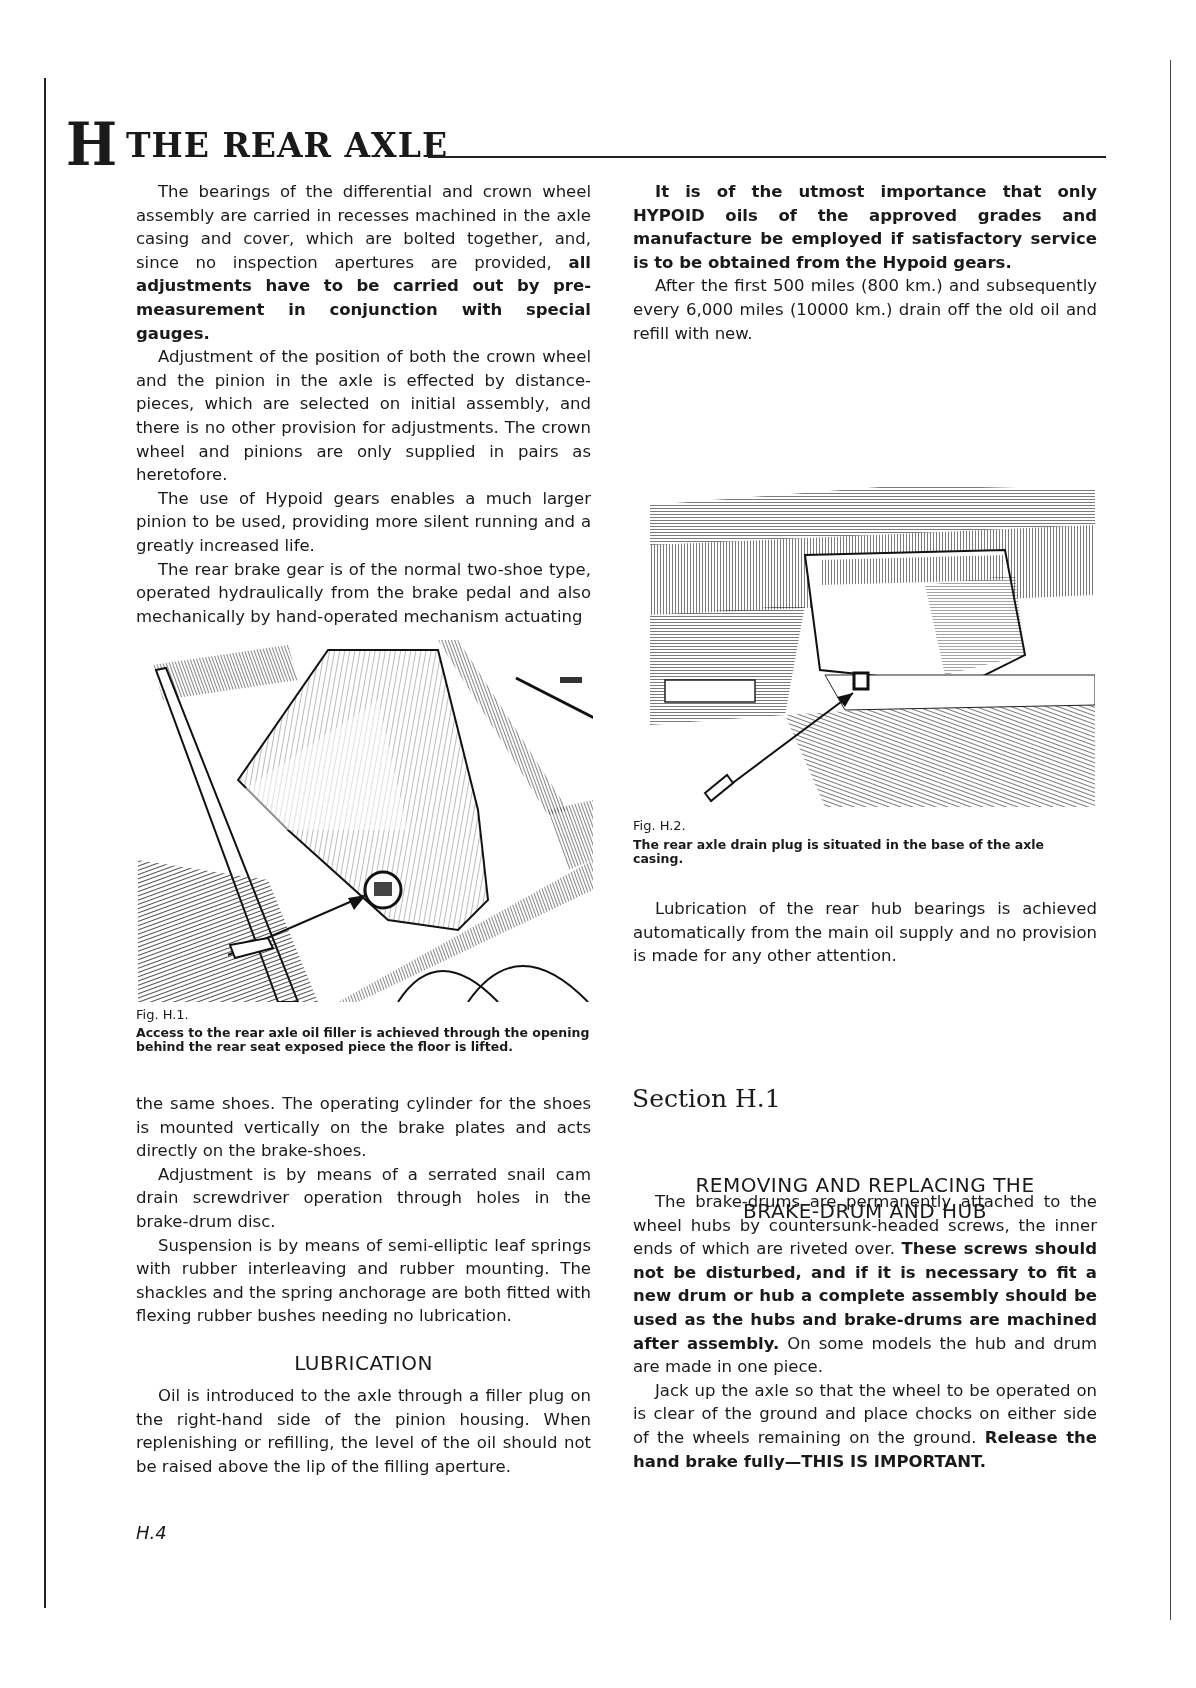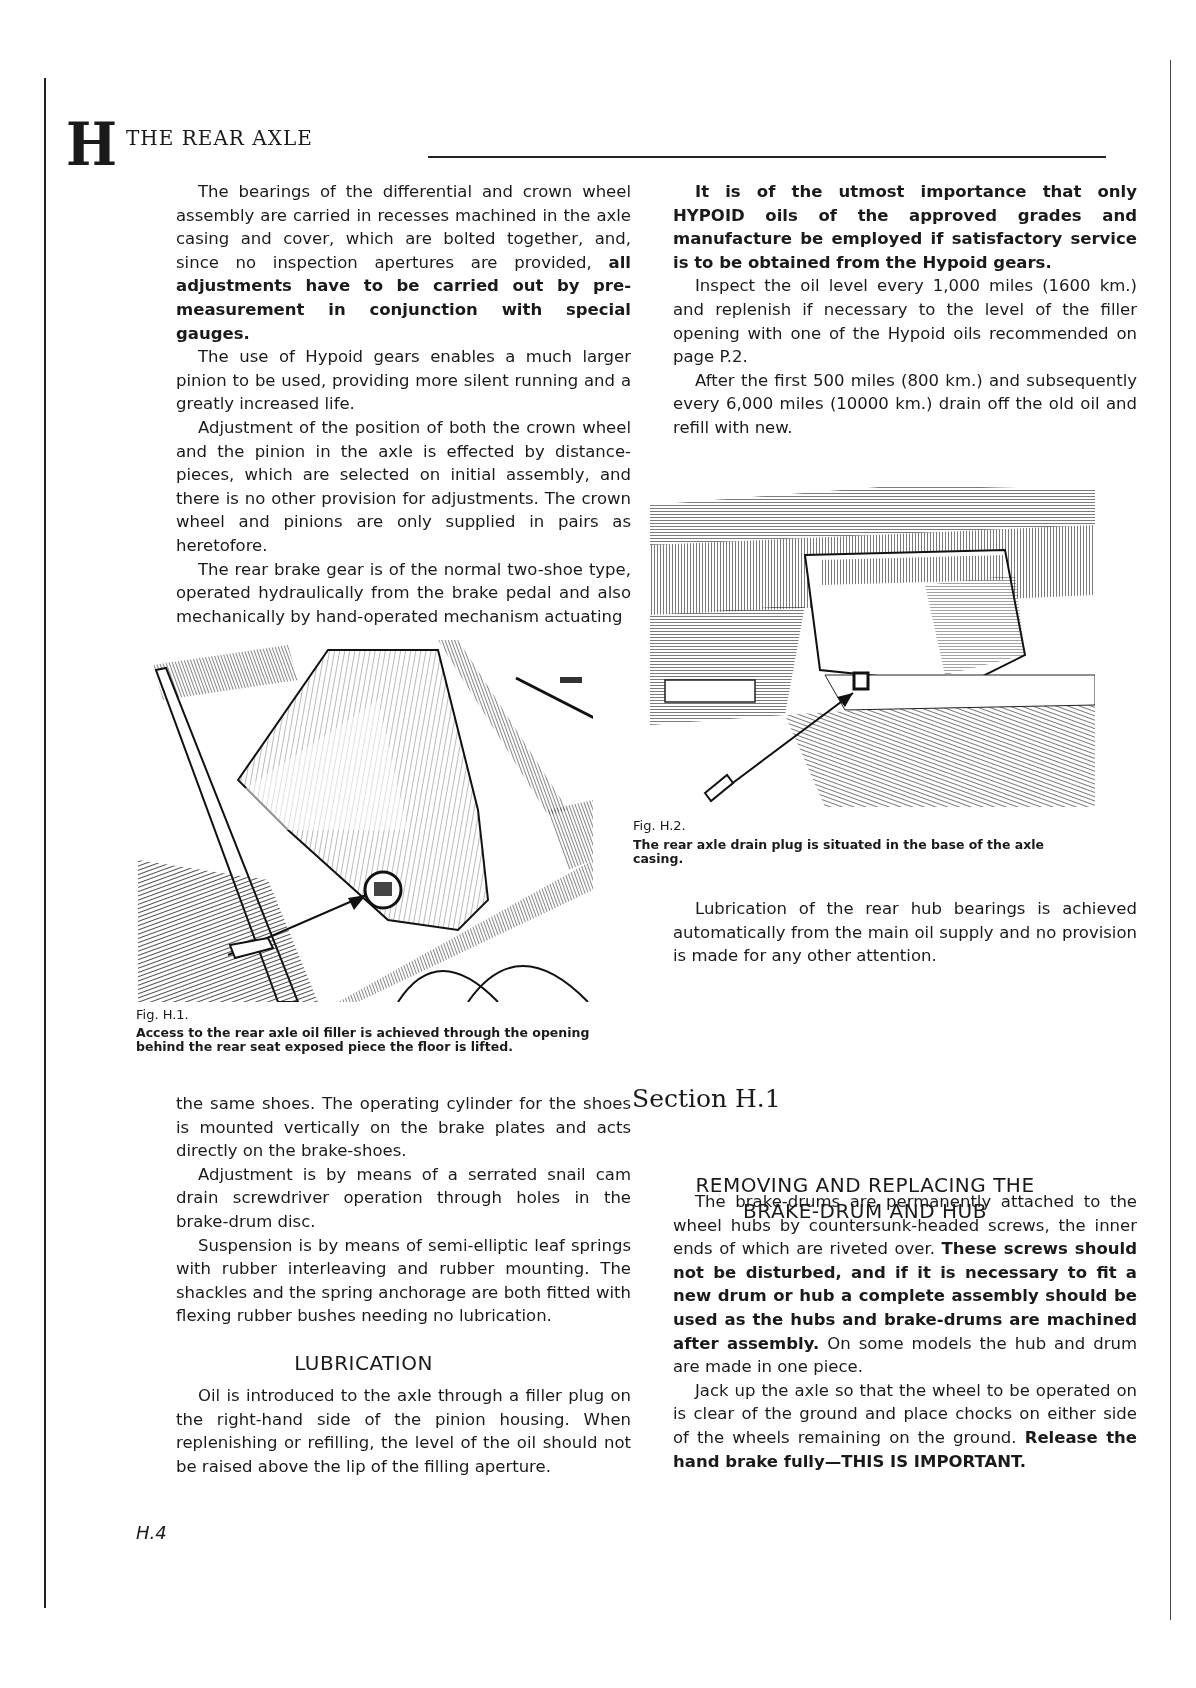--- a/index.html
+++ b/index.html
@@ -9,26 +9,26 @@
   }
   .margin-rule-left { position: absolute; left: 44px; top: 78px; width: 2px; height: 1530px; background: #222; }
   .margin-rule-right { position: absolute; left: 1170px; top: 60px; width: 1px; height: 1560px; background: #444; }
 
   .header { position: absolute; left: 66px; top: 112px; width: 1040px; height: 70px; }
   .big-letter {
     position: absolute; left: 0; top: 2px; font-family: "DejaVu Serif", serif; font-weight: 900;
     font-size: 60px; line-height: 60px; transform: scaleX(0.9); transform-origin: left;
   }
   .title {
-    position: absolute; left: 60px; top: 14px; font-family: "DejaVu Serif", serif; font-weight: 400;
-    font-size: 20px; letter-spacing: 1px;
+    position: absolute; left: 60px; top: 14px; font-family: "DejaVu Serif", serif; font-weight: 700;
+    font-size: 33px; letter-spacing: 1px;
   }
   .title-rule { position: absolute; left: 362px; right: 0; top: 44px; height: 2px; background: #222; }
 
-  .col { position: absolute; font-size: 16.5px; line-height: 23.6px; margin-left: 40px; }
+  .col { position: absolute; font-size: 16.5px; line-height: 23.6px; }
   .col p { margin: 0; text-align: justify; text-indent: 22px; }
   .col p.noindent { text-indent: 0; }
   .b { font-weight: bold; }
 
   .col-left-top { left: 136px; top: 180px; width: 455px; }
   .col-left-bottom { left: 136px; top: 1092px; width: 455px; }
   .col-right-top { left: 633px; top: 180px; width: 464px; }
   .col-right-mid { left: 633px; top: 897px; width: 464px; }
   .col-right-bottom { left: 633px; top: 1190px; width: 464px; }
 
@@ -59,22 +59,22 @@
 <div class="margin-rule-right"></div>
 
 <div class="header">
   <div class="big-letter">H</div>
   <div class="title">THE REAR AXLE</div>
   <div class="title-rule"></div>
 </div>
 
 <div class="col col-left-top">
   <p><span>The bearings of the differential and crown wheel assembly are carried in recesses machined in the axle casing and cover, which are bolted together, and, since no inspection apertures are provided, </span><span class="b">all adjustments have to be carried out by pre-measurement in conjunction with special gauges.</span></p>
+  <p>Adjustment of the position of both the crown wheel and the pinion in the axle is effected by distance-pieces, which are selected on initial assembly, and there is no other provision for adjustments. The crown wheel and pinions are only supplied in pairs as heretofore.</p>
   <p>The use of Hypoid gears enables a much larger pinion to be used, providing more silent running and a greatly increased life.</p>
-  <p>Adjustment of the position of both the crown wheel and the pinion in the axle is effected by distance-pieces, which are selected on initial assembly, and there is no other provision for adjustments. The crown wheel and pinions are only supplied in pairs as heretofore.</p>
   <p>The rear brake gear is of the normal two-shoe type, operated hydraulically from the brake pedal and also mechanically by hand-operated mechanism actuating</p>
 </div>
 
 <div class="figure fig1">
   <svg width="455" height="362" viewBox="0 0 455 362">
     <defs>
       <pattern id="hatch1" width="4" height="4" patternUnits="userSpaceOnUse" patternTransform="rotate(70)">
         <line x1="0" y1="0" x2="0" y2="4" stroke="#222" stroke-width="1.6"></line>
       </pattern>
       <pattern id="hatch2" width="3" height="3" patternUnits="userSpaceOnUse" patternTransform="rotate(-20)">
@@ -116,21 +116,20 @@
 
 <div class="lub-head">
   <p class="subhead">LUBRICATION</p>
 </div>
 <div class="col" style="left:136px; top:1384px; width:455px;">
   <p>Oil is introduced to the axle through a filler plug on the right-hand side of the pinion housing. When replenishing or refilling, the level of the oil should not be raised above the lip of the filling aperture.</p>
 </div>
 
 <div class="col col-right-top">
   <p class="b">It is of the utmost importance that only HYPOID oils of the approved grades and manufacture be employed if satisfactory service is to be obtained from the Hypoid gears.</p>
-  <p>Inspect the oil level every 1,000 miles (1600 km.) and replenish if necessary to the level of the filler opening with one of the Hypoid oils recommended on page P.2.</p>
   <p>After the first 500 miles (800 km.) and subsequently every 6,000 miles (10000 km.) drain off the old oil and refill with new.</p>
 </div>
 
 <div class="figure fig2">
   <svg width="450" height="332" viewBox="0 0 450 332">
     <defs>
       <pattern id="h2a" width="3" height="3" patternUnits="userSpaceOnUse">
         <line x1="0" y1="0" x2="3" y2="0" stroke="#222" stroke-width="1.2"></line>
       </pattern>
       <pattern id="h2b" width="3" height="3" patternUnits="userSpaceOnUse">

